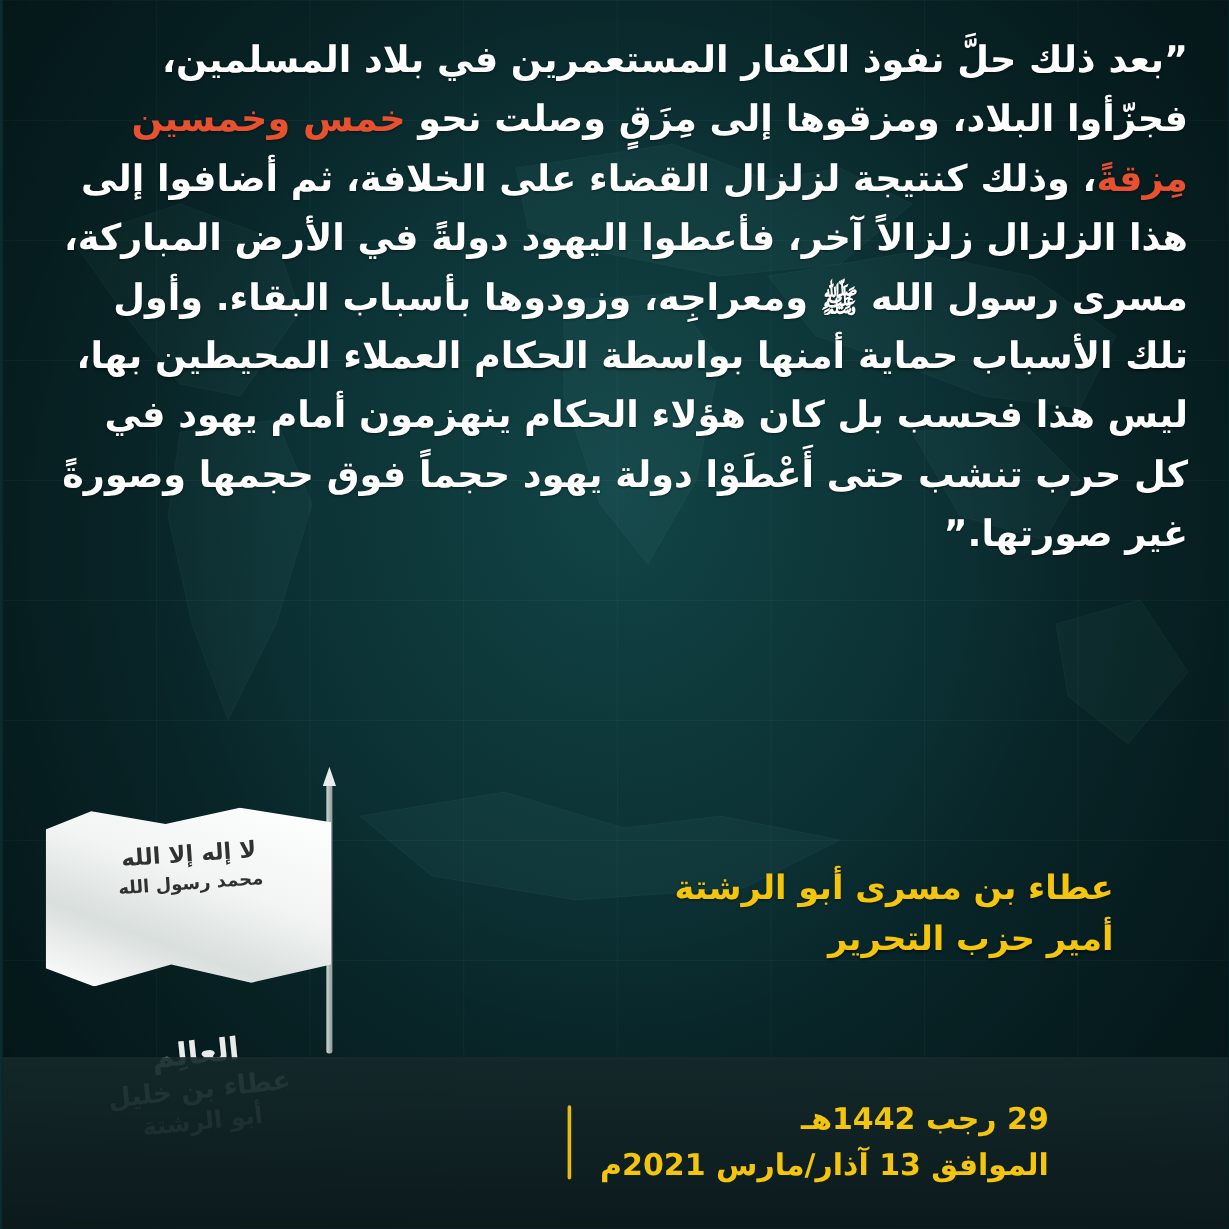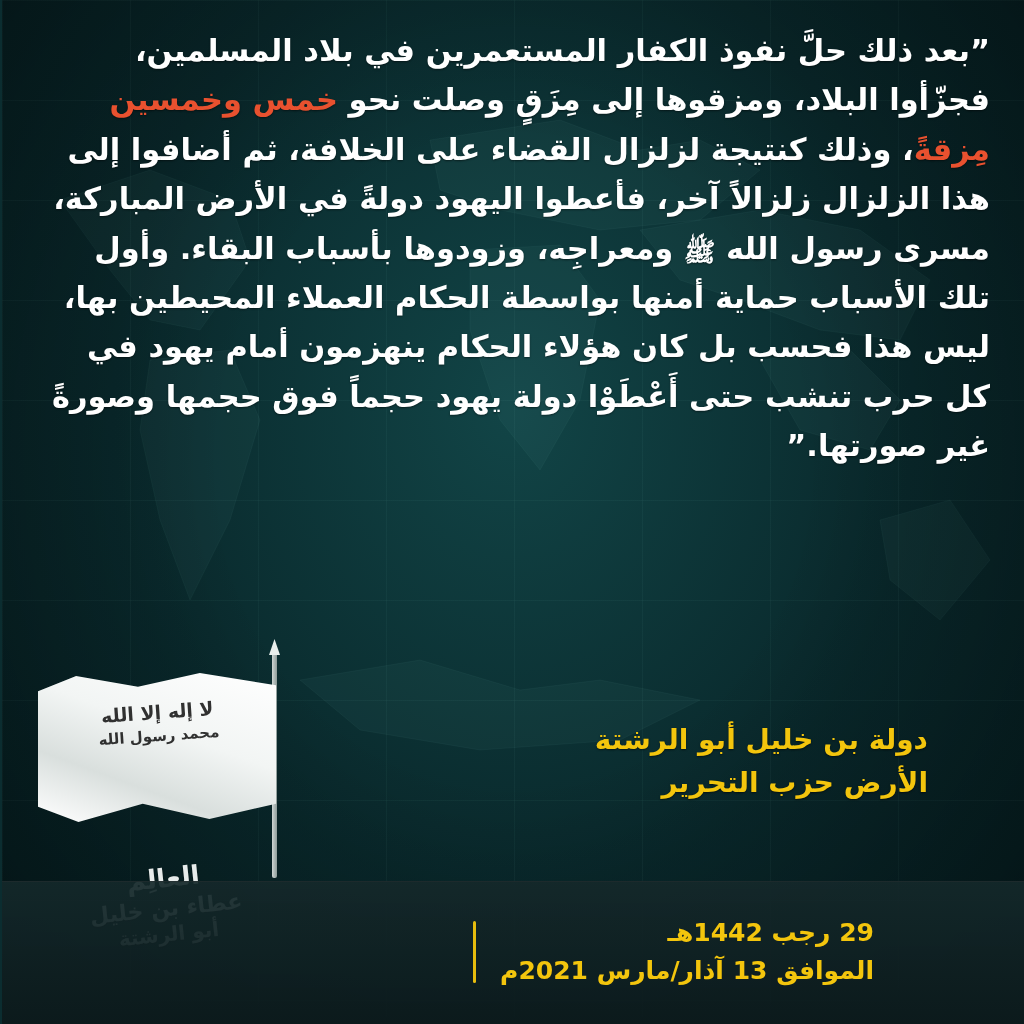--- a/index.html
+++ b/index.html
@@ -207,22 +207,22 @@
     </svg>
   </div>
   <div class="bg-grid"></div>
   <div class="bg-vignette"></div>
 
   <div class="quote-block">
     <span>”</span><span>بعد ذلك حلَّ نفوذ الكفار المستعمرين في بلاد المسلمين، فجزّأوا البلاد، ومزقوها إلى مِزَقٍ وصلت نحو </span><span class="hl-red">خمس وخمسين مِزقةً</span><span>، وذلك كنتيجة لزلزال القضاء على الخلافة، ثم أضافوا إلى هذا الزلزال زلزالاً آخر، فأعطوا اليهود دولةً في الأرض المباركة، مسرى رسول الله </span><span class="seal">ﷺ</span><span> ومعراجِه، وزودوها بأسباب البقاء. وأول تلك الأسباب حماية أمنها بواسطة الحكام العملاء المحيطين بها، ليس هذا فحسب بل كان هؤلاء الحكام ينهزمون أمام يهود في كل حرب تنشب حتى أَعْطَوْا دولة يهود حجماً فوق حجمها وصورةً غير صورتها.</span><span>”</span>
   </div>
 
   <div class="attribution">
-    <div>دولة بن خليل أبو الرشتة</div>
-    <div>الأرض حزب التحرير</div>
+    <div>عطاء بن مسرى أبو الرشتة</div>
+    <div>أمير حزب التحرير</div>
   </div>
 
   <div class="flag-wrap">
     <div class="flag-pole"></div>
     <div class="flag-cloth"></div>
     <div class="flag-script">
       <div>لا إله إلا الله</div>
       <div class="l2">محمد رسول الله</div>
     </div>
   </div>

